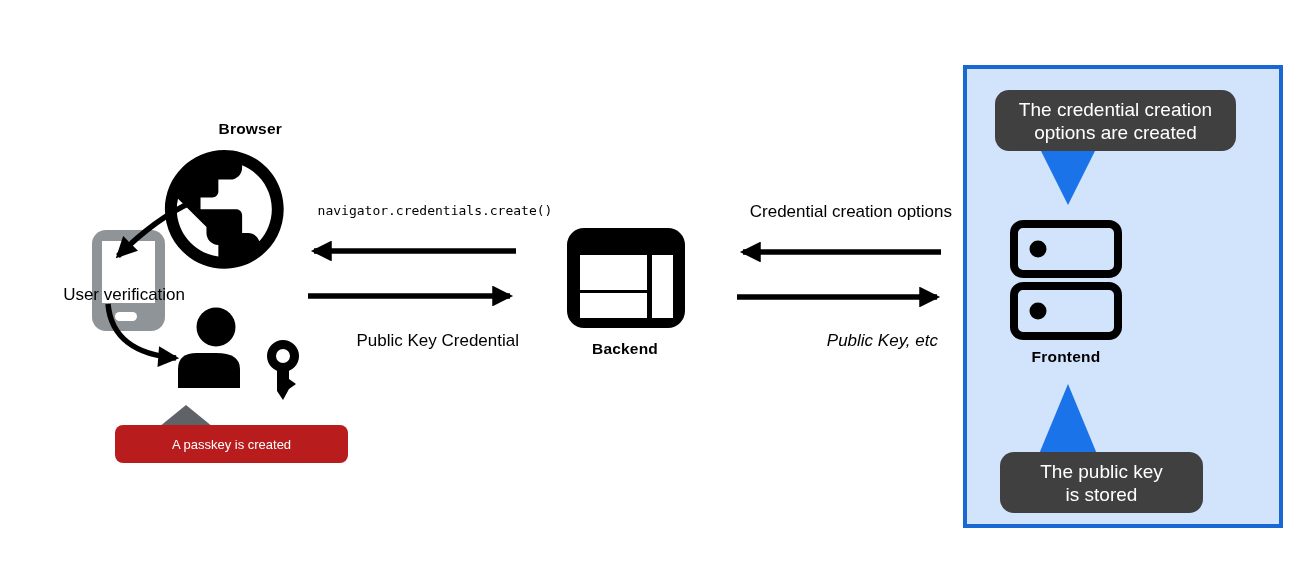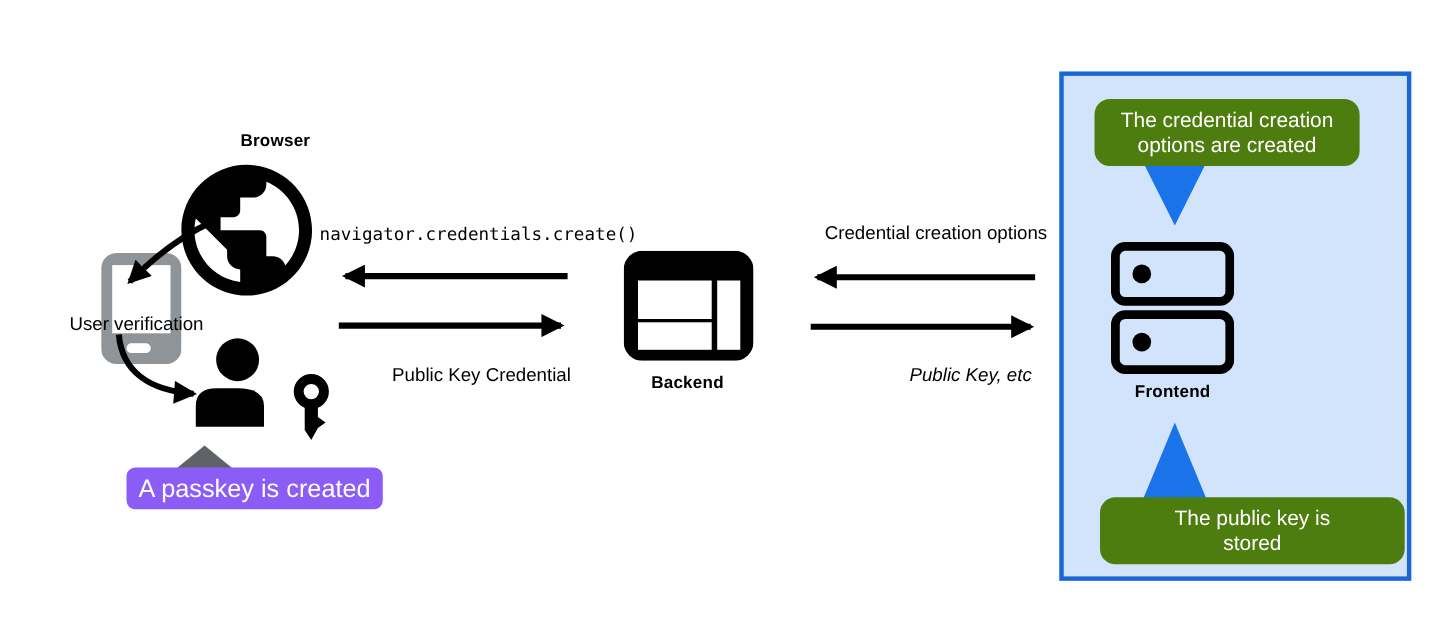--- a/index.html
+++ b/index.html
@@ -1,37 +1,37 @@
 <!DOCTYPE html>
 <html><head>
 <meta charset="utf-8">
 <style>
   html,body{margin:0;padding:0;background:#fff;}
   .canvas{position:relative;width:1310px;height:568px;background:#ffffff;overflow:hidden;
           font-family:"Liberation Sans",sans-serif;color:#000;}
   .abs{position:absolute;}
   .node-label{font-weight:700;font-size:15.5px;text-align:center;letter-spacing:.2px;}
   .msg-label{font-size:17px;text-align:right;white-space:nowrap;}
-  .code-label{font-family:"DejaVu Sans Mono","Liberation Mono",monospace;font-size:16px;
+  .code-label{font-family:"DejaVu Sans Mono","Liberation Mono",monospace;font-size:13px;
               text-align:center;white-space:nowrap;}
   .overlay{position:absolute;left:0;top:0;pointer-events:none;}
   .arrow{stroke:#000;stroke-width:5.5;fill:none;}
 
   
   .backend-box{left:963px;top:65px;width:320px;height:463px;box-sizing:border-box;
                background:#d2e3fc;border:4px solid #1967d2;}
 
   
   .callout{border-radius:12px;color:#fff;display:flex;align-items:center;justify-content:center;
            text-align:center;}
-  .callout.dark{left:115px;top:425px;width:233px;height:38px;background:#8b5cf6;
-                font-size:23px;white-space:nowrap;border-radius:8px;}
-  .callout.blue{background:#4d7c0f;font-size:19px;line-height:23px;border-radius:14px;}
+  .callout.dark{left:115px;top:425px;width:233px;height:38px;background:#b91c1c;
+                font-size:13px;white-space:nowrap;border-radius:8px;}
+  .callout.blue{background:#404040;font-size:19px;line-height:23px;border-radius:14px;}
   .callout.blue.top{left:995px;top:90px;width:241px;height:61px;padding:0 8px;box-sizing:border-box;}
-  .callout.blue.bottom{left:1000px;top:452px;width:277px;height:61px;padding:0 40px;box-sizing:border-box;}
+  .callout.blue.bottom{left:1000px;top:452px;width:203px;height:61px;padding:0 40px;box-sizing:border-box;}
 
   .tail{width:0;height:0;}
   .tail.dark-up{left:159px;top:405px;border-left:27px solid transparent;
                 border-right:27px solid transparent;border-bottom:22px solid #5f6368;}
   .tail.blue-down{left:1039px;top:147px;border-left:29px solid transparent;
                   border-right:29px solid transparent;border-top:58px solid #1a73e8;}
   .tail.blue-up{left:1039px;top:384px;border-left:29px solid transparent;
                 border-right:29px solid transparent;border-bottom:70px solid #1a73e8;}
 </style>
 </head>

